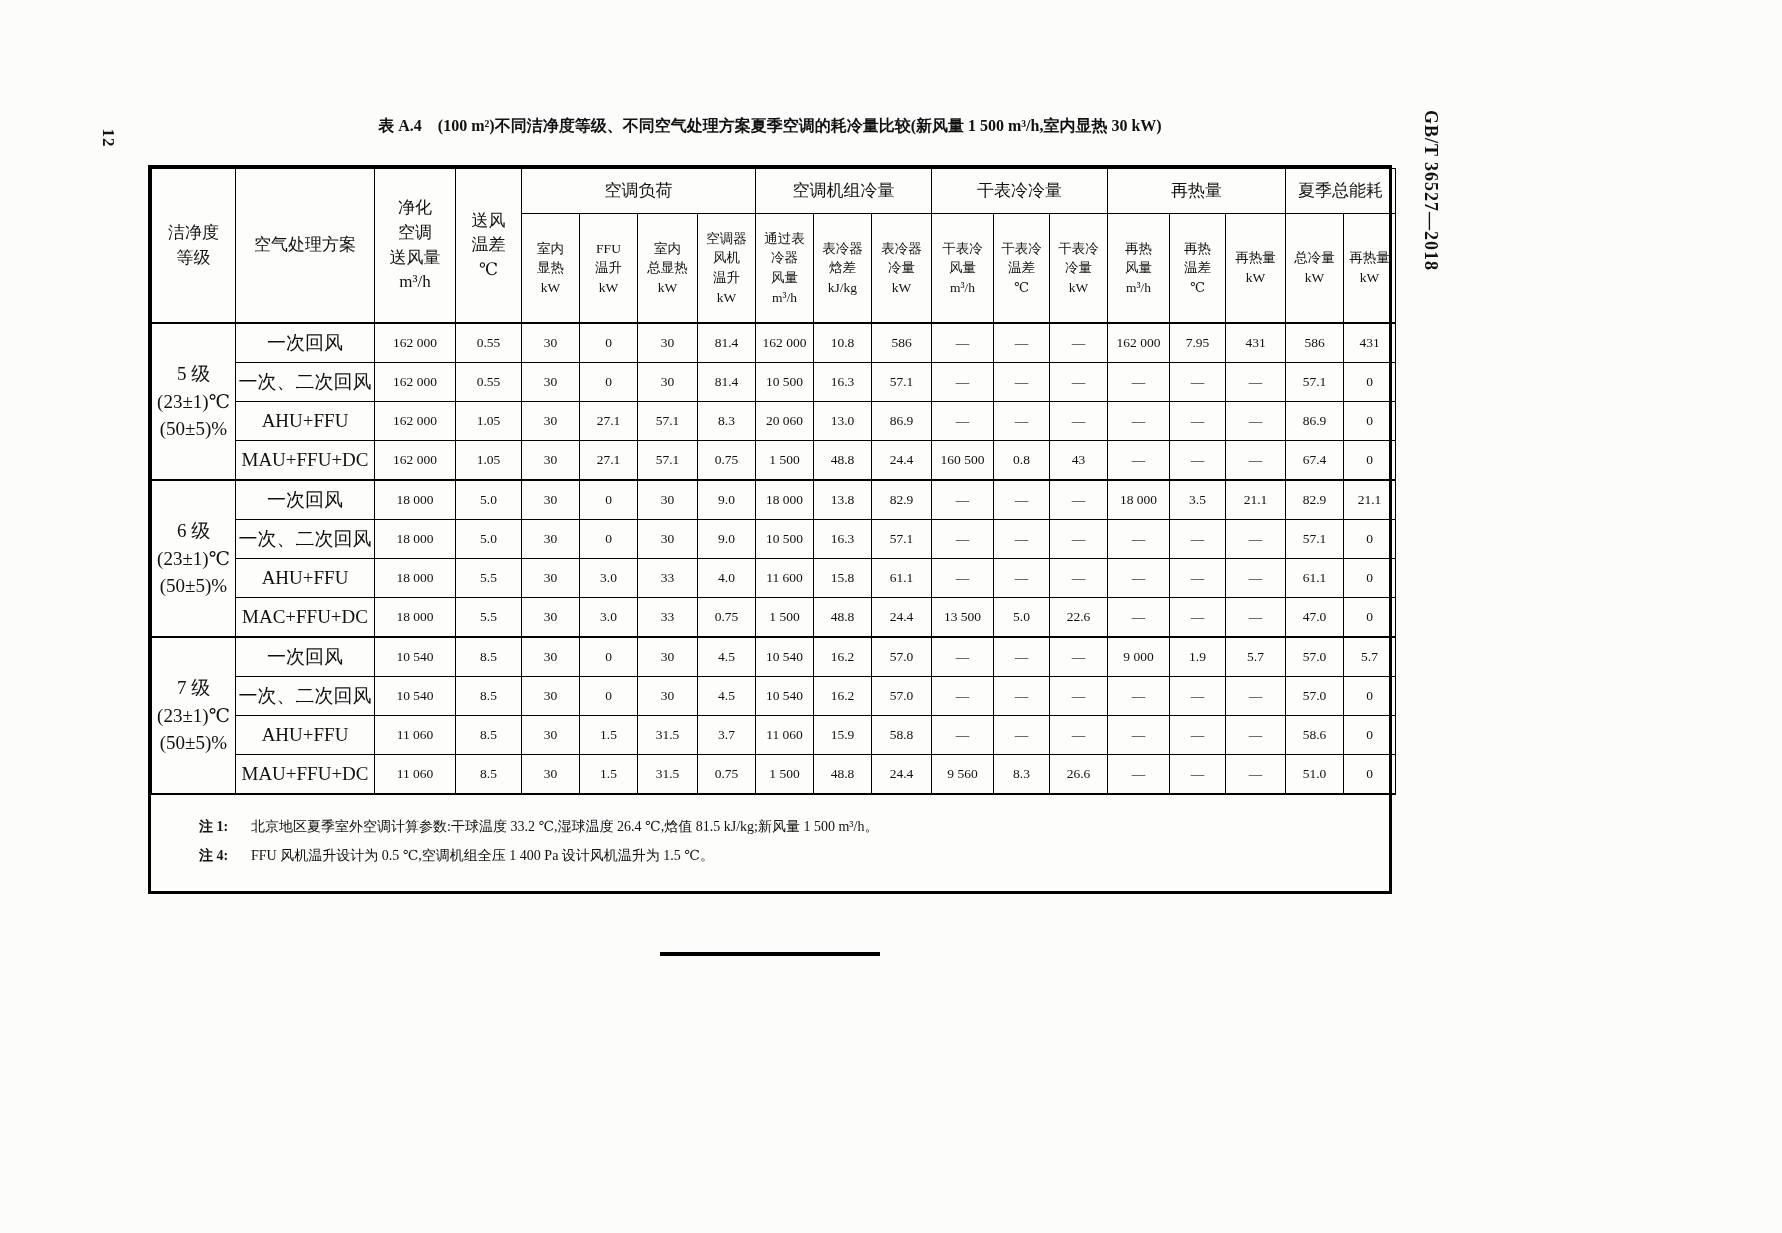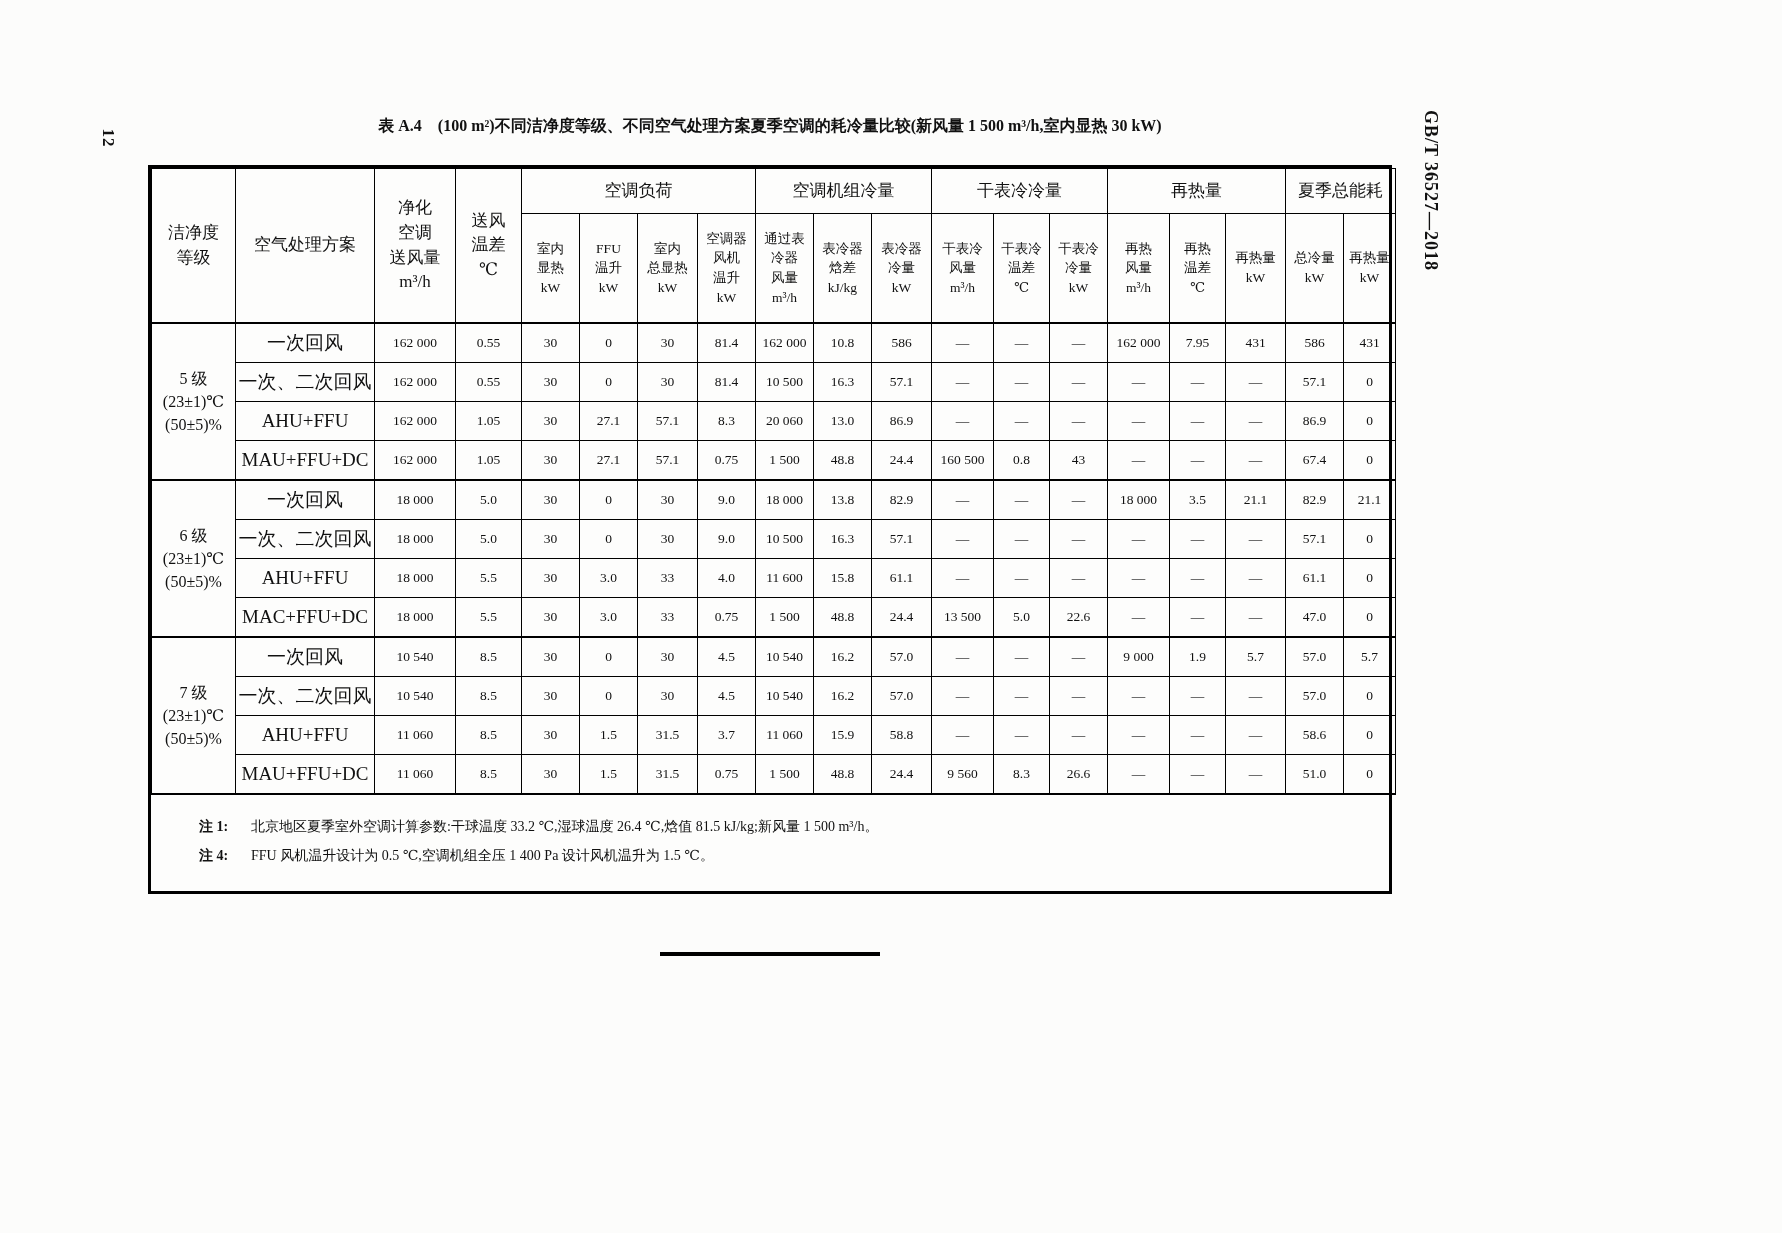--- a/index.html
+++ b/index.html
@@ -44,21 +44,21 @@
   }
   table.cmp thead th{height:auto;}
   table.cmp thead tr.gh th{height:40px;font-size:17px;}
   table.cmp thead tr.sh th{height:104px;font-size:13.5px;}
   table.cmp thead th.stub{font-size:14px;}
   table.cmp thead tr.sh th, table.cmp thead th.stub{border-bottom:2.5px solid #000;}
   table.cmp tbody td{height:34px;}
   table.cmp tbody tr.group-first th.level,
   table.cmp tbody tr.group-first td{border-top:2.5px solid #000;}
   table.cmp tbody tr:last-child td, table.cmp tbody th.level{border-bottom:2.5px solid #000;}
-  th.level{font-size:16px;line-height:1.9;}
+  th.level{font-size:19px;line-height:1.9;}
   td.scheme{font-size:19px;}
   .notes{
     padding:14px 10px 18px 48px;
     font-size:14px;line-height:1.65;
     border-top:0;
   }
   .note{margin:6px 0;padding-left:52px;}
   .note-label{
     display:inline-block;width:52px;margin-left:-52px;
     font-weight:bold;white-space:nowrap;

